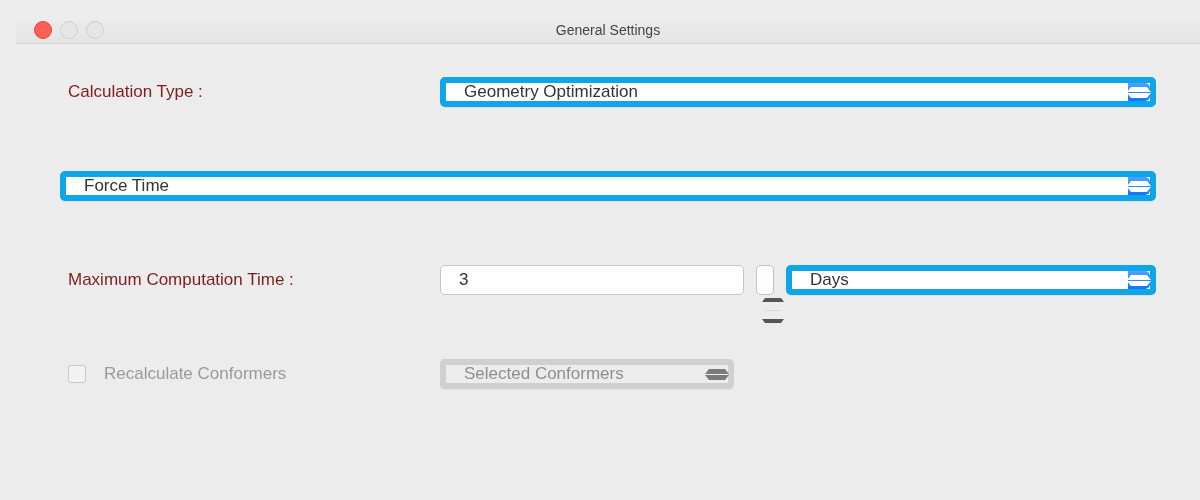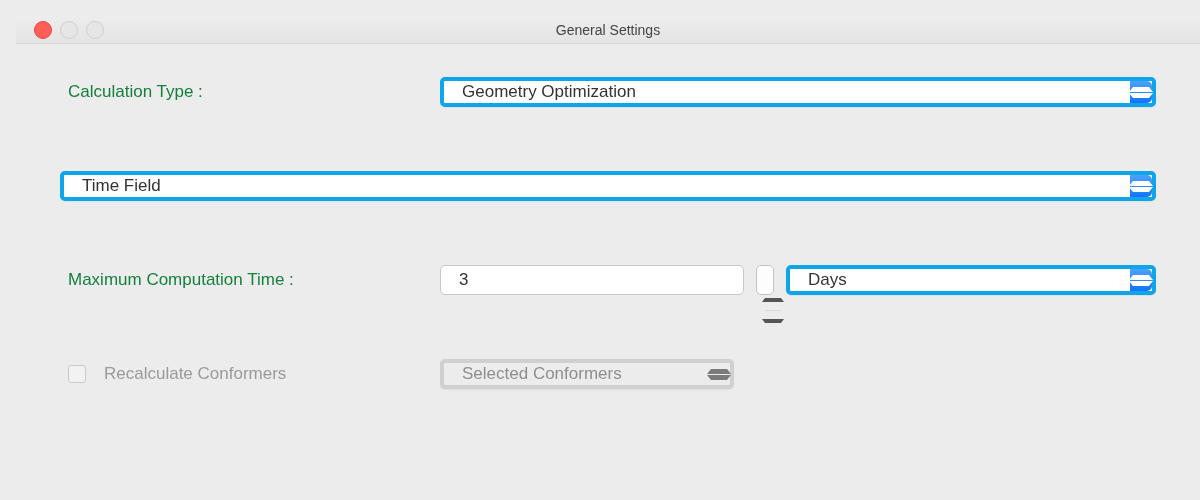--- a/index.html
+++ b/index.html
@@ -51,33 +51,33 @@
       align-items: center;
       height: 36px;
       margin-bottom: 58px;
     }
     .row.last { margin-bottom: 0; align-items: center; }
     .label-col {
       width: 380px;
       flex-shrink: 0;
     }
     .label-text {
-      color: #15803d;
+      color: #7f1d1d;
     }
     .field-col {
       flex: 1;
       display: flex;
       align-items: center;
       gap: 12px;
     }
     .select {
       flex: 1;
       height: 30px;
       background: #fff;
-      border: 4px solid #0ea5e9;
+      border: 6px solid #0ea5e9;
       border-radius: 5px;
       display: flex;
       align-items: center;
       position: relative;
       padding: 0 30px 0 10px;
       box-shadow: 0 0.5px 1px rgba(0,0,0,0.06);
     }
     .select.disabled {
       background: #ececec;
       color: #8e8e8e;
@@ -209,21 +209,21 @@
           <div class="arrow-up"></div>
           <div class="arrow-down"></div>
         </div>
       </div>
     </div>
   </div>
 
   <div class="row">
     <div class="field-col">
       <div class="select">
-        <span>Time Field</span>
+        <span>Force Time</span>
         <div class="select-cap">
           <div class="arrow-up"></div>
           <div class="arrow-down"></div>
         </div>
       </div>
     </div>
   </div>
 
   <div class="row">
     <div class="label-col">

